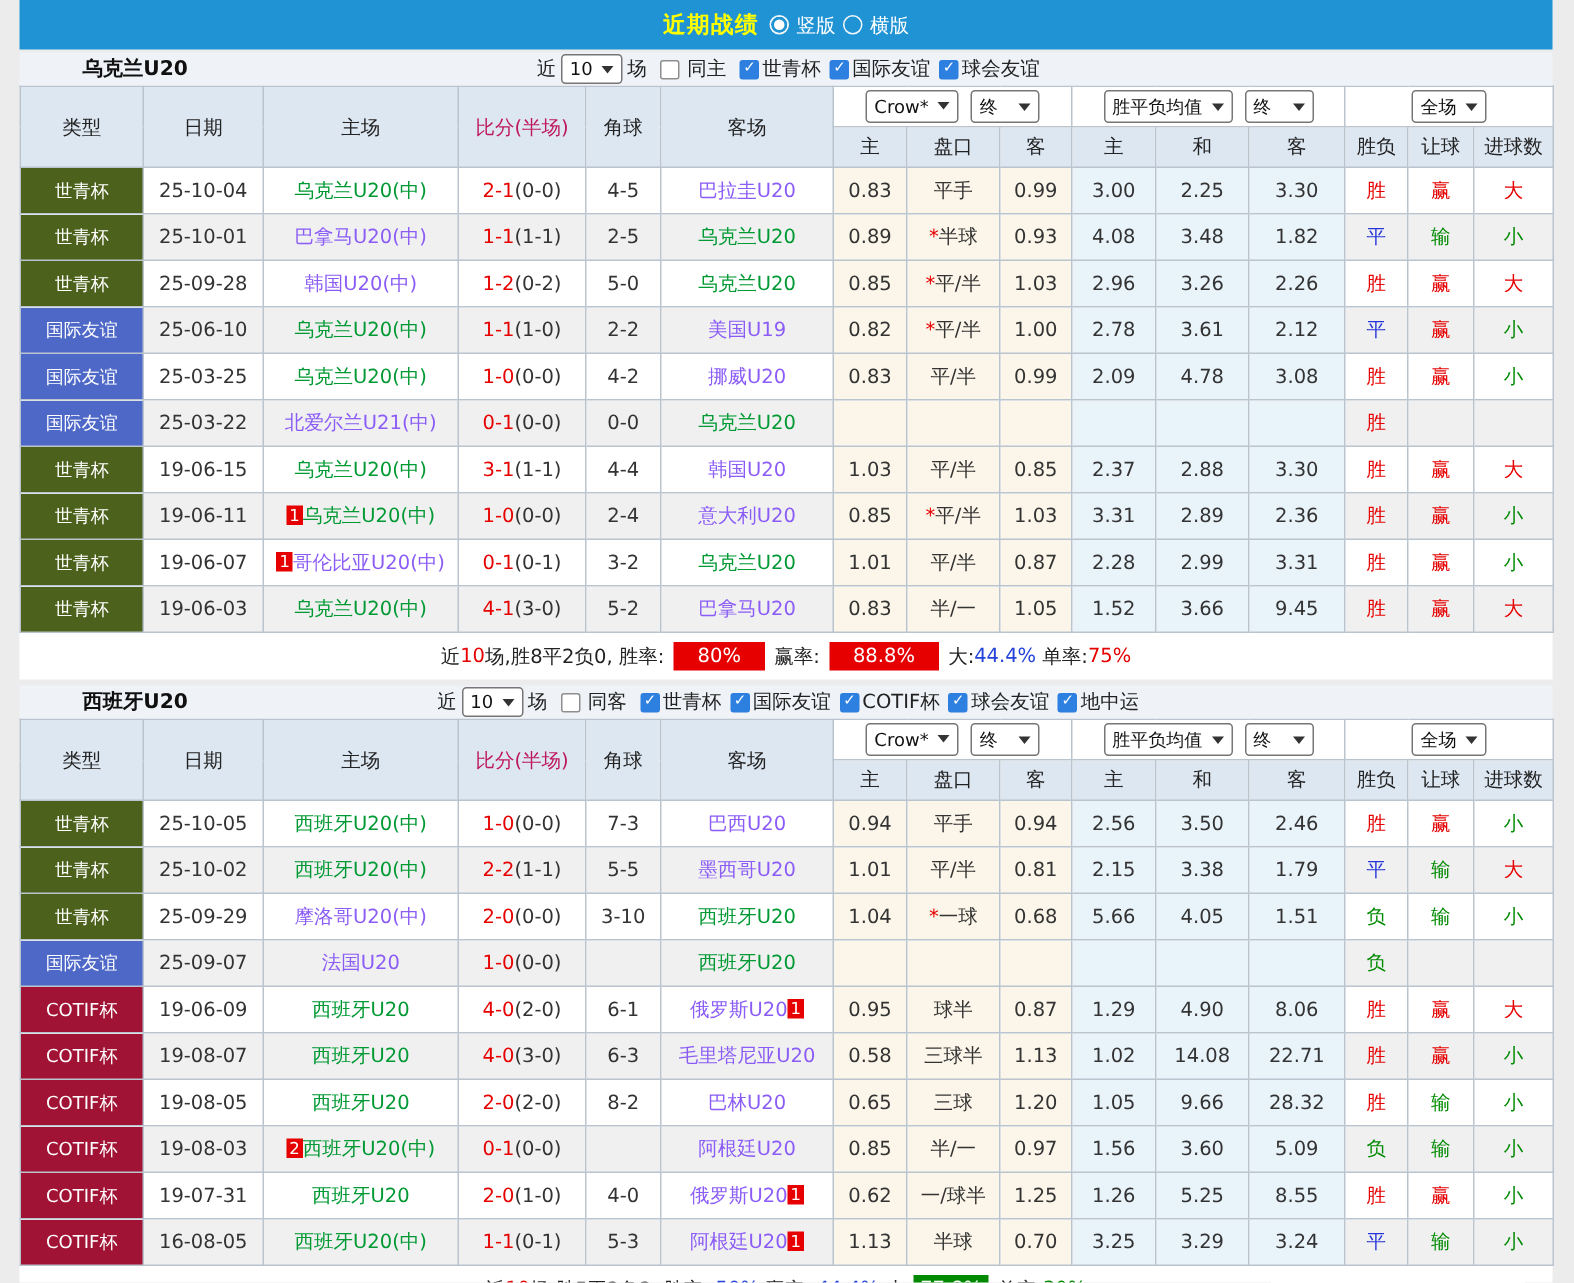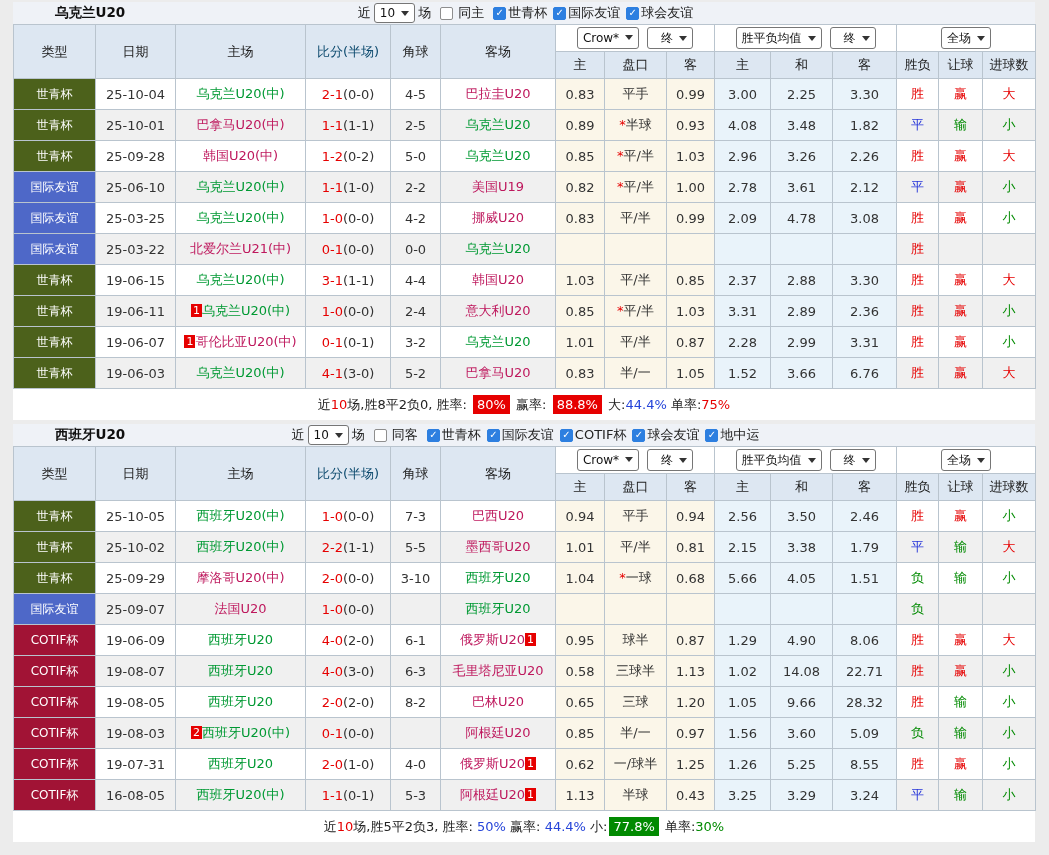--- a/index.html
+++ b/index.html
@@ -11,56 +11,65 @@
   .titlebar .title{color:#ffff00;font-weight:bold;font-size:15px;letter-spacing:1px;}
   .radio-group{display:flex;align-items:center;gap:5px;color:#fff;font-size:13px;}
   .rb{display:inline-block;width:11px;height:11px;border:1px solid #f4f8fb;border-radius:50%;background:transparent;}
   .rb.on{background:#fff;box-shadow:inset 0 0 0 2px #1f93d3, inset 0 0 0 6px #fff;}
 
   .controls{height:22px;background:#eff2f7;position:relative;display:flex;align-items:center;margin-top:2px;}
   .team{position:absolute;left:42px;font-weight:bold;font-size:13.5px;color:#101010;}
   .filters{margin:0 auto;display:flex;align-items:center;font-size:13px;color:#222;}
   .filters .gap{margin:0 3px;}
   .selbox{display:inline-flex;align-items:center;justify-content:space-between;border:1px solid #767676;border-radius:3px;background:#fff;padding:0 5px;height:18px;font-size:12px;color:#111;cursor:default;}
-  .selbox.hdr{height:20px;margin:0 4px;min-width:34px;justify-content:flex-end;}
+  .selbox.hdr{height:20px;margin:0 4px;min-width:34px;}
   .caret{display:inline-block;width:0;height:0;border-left:4px solid transparent;border-right:4px solid transparent;border-top:5px solid #333;margin-left:6px;}
   .cb{box-sizing:border-box;width:13px;height:13px;border:1px solid #8e8e8e;border-radius:2px;background:#fff;display:inline-flex;align-items:center;justify-content:center;margin:0 2px 0 6px;flex:none;}
   .cb.on{background:#2d7fe0;border-color:#2d7fe0;}
   .cb.on::after{content:"\2713";color:#fff;font-size:10px;font-weight:bold;line-height:1;}
 
   table.matches{border-collapse:collapse;table-layout:fixed;width:1022px;background:#fff;font-size:13px;}
   table.matches th,table.matches td{border:1px solid #b9c4ce;text-align:center;padding:0;overflow:hidden;white-space:nowrap;}
   thead th{background:#dde7f2;font-weight:normal;color:#222;height:26px;font-size:13px;}
   thead th.selcell{background:#fff;}
-  thead th.score-h{color:#0c4a6e;}
+  thead th.score-h{color:#be185d;}
   tbody td{height:30px;color:#333;}
   tbody tr.even td{background:#f0f0f0;}
   tbody td.cream{background:#fbf6e9 !important;}
   tbody td.avgblue{background:#e9f3fa !important;}
   td.type-cell{color:#fff;font-size:12px;}
   .tg{color:#009933;}
-  .tb{color:#be185d;}
+  .tb{color:#8b5cf6;}
   .ft{color:#e60000;}
   .half{color:#333;}
   .badge{background:#e60000;color:#fff;font-size:11px;line-height:13px;padding:0 2px;display:inline-block;vertical-align:1px;}
   .star{color:#e60000;}
   .c-red{color:#e60000;} .c-green{color:#018a01;} .c-blue{color:#2635d9;}
 
   .summary{height:31px;background:#fff;display:flex;align-items:center;justify-content:center;font-size:13px;color:#222;}
   .summary span{white-space:pre;}
   .seg-red{color:#e60000;} .seg-blue{color:#2544d9;} .seg-green{color:#018a01;}
-  .seg-badge-red{background:#e60000;color:#fff;padding:2px 4px;margin:0 2px;}
+  .seg-badge-red{background:#e60000;color:#fff;padding:2px 16px;margin:0 2px;}
   .seg-badge-green{background:#018a01;color:#fff;padding:2px 4px;margin:0 2px;}
   .section2{margin-top:4px;}
 </style>
 </head>
 <body>
 
 <div class="page">
   <div class="inner">
+    <div class="titlebar">
+      <span class="title">近期战绩</span>
+      <span class="radio-group" id="title-radios">
+          <span class="rb on"></span>
+          <span>竖版</span>
+          <span class="rb"></span>
+          <span>横版</span>
+        </span>
+    </div>
     <div id="sections">
         <div class="">
           <div class="controls">
             <span class="team">乌克兰U20</span>
             <span class="filters">
               <span class="gap">近</span>
               <span class="selbox ">10<i class="caret"></i></span>
               <span class="gap">场</span>
               <span class="cb"></span>
               <span class="gap">同主</span>
@@ -273,21 +282,21 @@
                 <td>19-06-03</td>
                 <td><span class="tg">乌克兰U20(中)</span></td>
                 <td><span class="ft">4-1</span><span class="half">(3-0)</span></td>
                 <td>5-2</td>
                 <td><span class="tb">巴拿马U20</span></td>
                 <td class="cream">0.83</td>
                 <td class="cream">半/一</td>
                 <td class="cream">1.05</td>
                 <td class="avgblue">1.52</td>
                 <td class="avgblue">3.66</td>
-                <td class="avgblue">6.76</td>
+                <td class="avgblue">9.45</td>
                 <td><span class="c-red">胜</span></td>
                 <td><span class="c-red">赢</span></td>
                 <td><span class="c-red">大</span></td>
               </tr>
             </tbody>
           </table>
           <div class="summary">
             <span class="">近</span>
             <span class="seg-red">10</span>
             <span class="">场,胜8平2负0, 胜率: </span>
@@ -519,21 +528,21 @@
               </tr>
               <tr class="even">
                 <td class="type-cell" style="background:#a11335">COTIF杯</td>
                 <td>16-08-05</td>
                 <td><span class="tg">西班牙U20(中)</span></td>
                 <td><span class="ft">1-1</span><span class="half">(0-1)</span></td>
                 <td>5-3</td>
                 <td><span class="tb">阿根廷U20</span><span class="badge">1</span></td>
                 <td class="cream">1.13</td>
                 <td class="cream">半球</td>
-                <td class="cream">0.43</td>
+                <td class="cream">0.70</td>
                 <td class="avgblue">3.25</td>
                 <td class="avgblue">3.29</td>
                 <td class="avgblue">3.24</td>
                 <td><span class="c-blue">平</span></td>
                 <td><span class="c-green">输</span></td>
                 <td><span class="c-green">小</span></td>
               </tr>
             </tbody>
           </table>
           <div class="summary">

